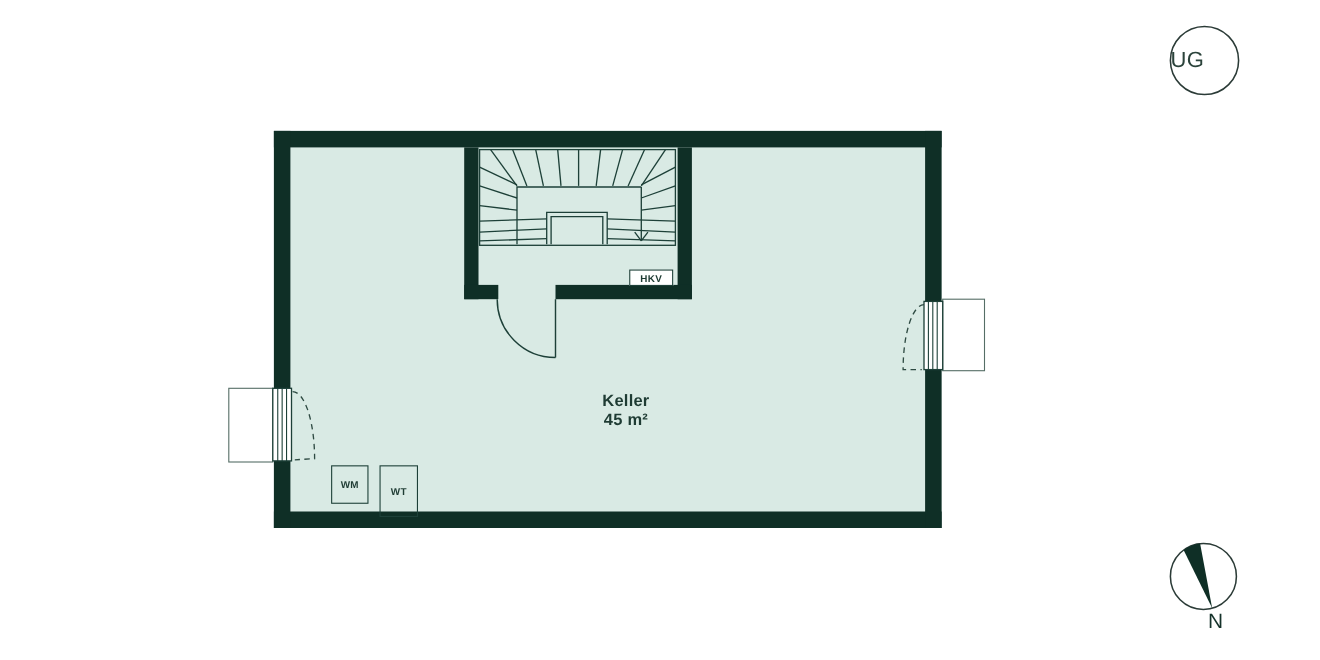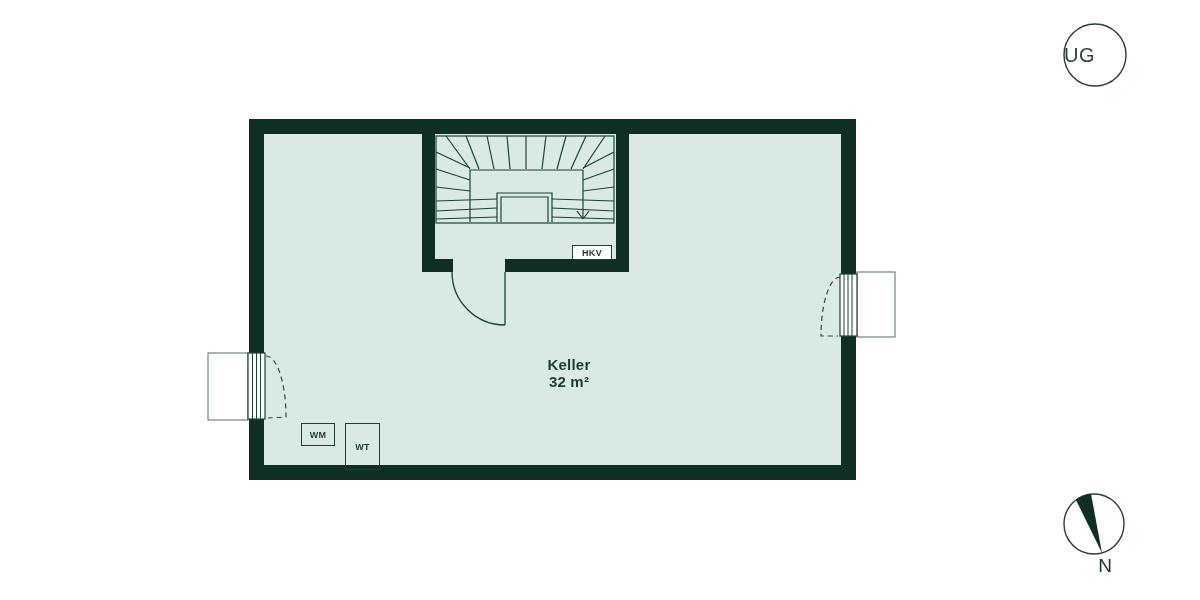--- a/index.html
+++ b/index.html
@@ -152,24 +152,24 @@
     <span>UG</span>
   </div>
 
 
   <div class="abs fixture-box hkv" style="left:553px;top:245px;width:40px;height:15px;margin-left:19px;">
     <span>HKV</span>
   </div>
 
   <div class="abs room-label" style="left:489px;top:356px;width:160px;font-weight:bold;">
     <div>Keller</div>
-    <div>32 m²</div>
+    <div>45 m²</div>
   </div>
 
-  <div class="abs fixture-box" style="left:301px;top:423px;width:34px;height:23px;">
+  <div class="abs fixture-box" style="left:301px;top:423px;width:34px;height:35px;">
     <span>WM</span>
   </div>
 
   <div class="abs fixture-box" style="left:345px;top:423px;width:35px;height:47px;">
     <span>WT</span>
   </div>
 
   <div class="abs north-label" style="left:1089px;top:555px;width:32px;">N</div>
 
 </div>

